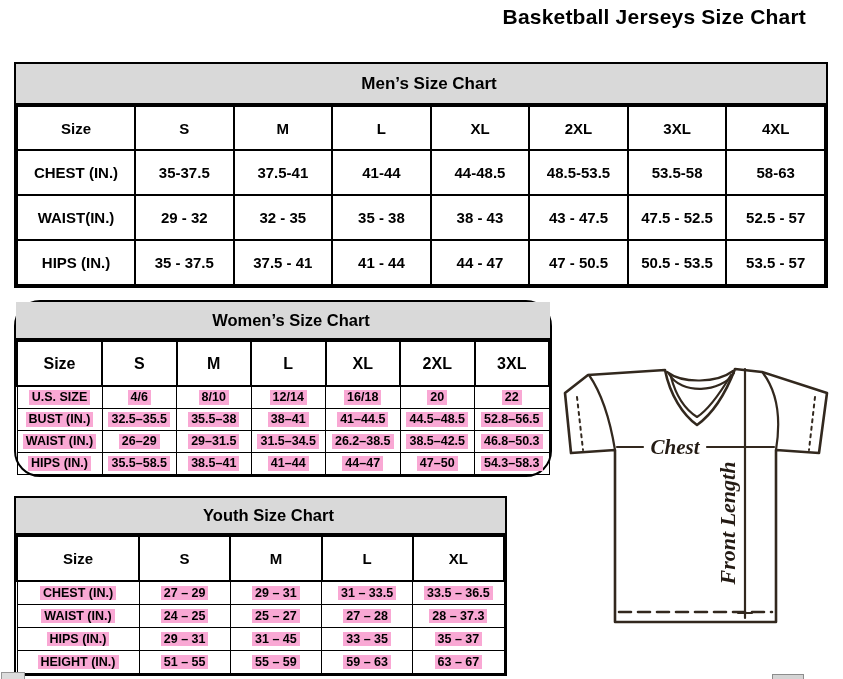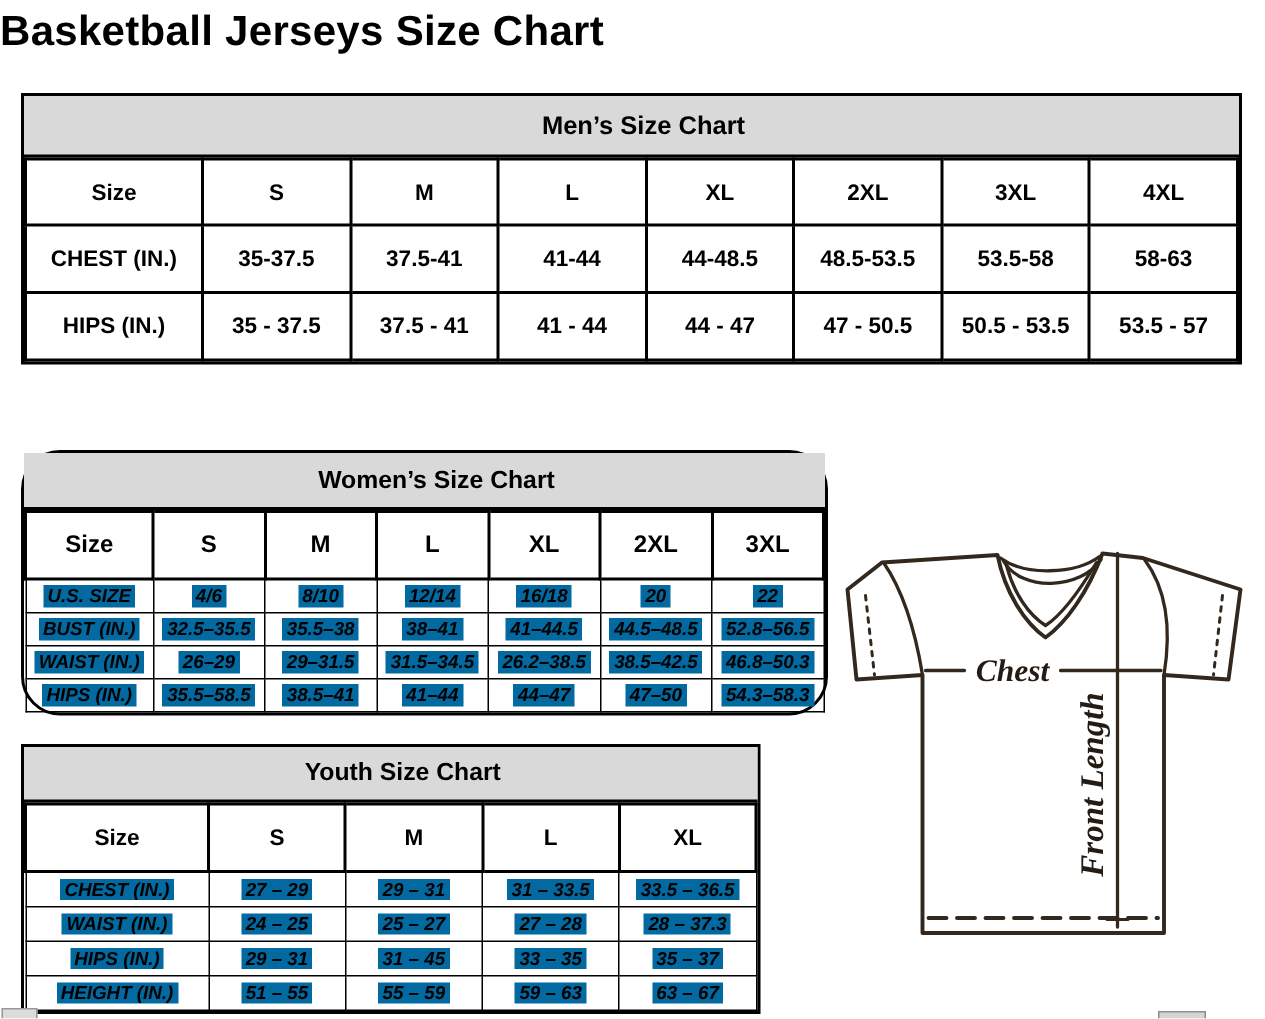--- a/index.html
+++ b/index.html
@@ -1,19 +1,19 @@
 <!DOCTYPE html>
 <html><head>
 <meta charset="utf-8">
 <style>
   html,body{margin:0;padding:0;background:#fff;}
   #canvas{position:relative;width:843px;height:679px;background:#fff;overflow:hidden;
           font-family:"Liberation Sans",sans-serif;color:#000;}
-  .title{position:absolute;left:0;top:5px;width:806px;text-align:left;
-         font-size:28px;font-weight:bold;letter-spacing:.2px;}
+  .title{position:absolute;left:0;top:5px;width:806px;text-align:right;
+         font-size:21px;font-weight:bold;letter-spacing:.2px;}
   .tblwrap{position:absolute;border:2px solid #000;background:#fff;}
   .band{background:#d9d9d9;border-bottom:2px solid #000;text-align:center;
         font-weight:bold;display:flex;align-items:center;justify-content:center;padding-left:16px;}
   table{border-collapse:collapse;table-layout:fixed;width:100%;}
   td{border:2px solid #000;text-align:center;vertical-align:middle;
      font-weight:bold;padding:0;overflow:hidden;white-space:nowrap;}
   
   #mens{left:14px;top:62px;width:810px;}
   #mens .band{height:39px;font-size:17px;}
   #mens td{font-size:15px;}
@@ -22,21 +22,21 @@
   
   #womens{left:14px;top:300px;width:534px;border-radius:26px;}
   #womens .band{height:36px;font-size:16.5px;}
   #womens tr.hdr td{height:43px;font-size:16px;}
   #womens tr.data td{height:21px;font-size:12.5px;border-width:1.5px;}
   
   #youth{left:14px;top:496px;width:489px;}
   #youth .band{height:35px;font-size:16.5px;}
   #youth tr.hdr td{height:43px;font-size:15px;}
   #youth tr.data td{height:22px;font-size:12.5px;border-width:1.5px;}
-  .hl{background:#0369a1;padding:0 3px;display:inline-block;line-height:1.15;font-style:italic;}
+  .hl{background:#f9a8d4;padding:0 3px;display:inline-block;line-height:1.15;}
   
   #jersey{position:absolute;left:555px;top:353px;width:283px;height:292px;}
   #jersey svg{display:block;width:100%;height:100%;}
   .jtext{font-family:"Liberation Serif",serif;font-style:italic;font-weight:bold;fill:#241b14;}
   
   .handle{position:absolute;background:#dcdcdc;border:1px solid #979797;}
   #handle-left{left:1px;top:672px;width:22px;height:7px;}
   #handle-right{left:772px;top:674px;width:30px;height:5px;background:#d4d4d4;border-color:#8d8d8d;border-bottom:none;}
 </style>
 </head>
@@ -74,20 +74,30 @@
         <td>CHEST (IN.)</td>
         <td>35-37.5</td>
         <td>37.5-41</td>
         <td>41-44</td>
         <td>44-48.5</td>
         <td>48.5-53.5</td>
         <td>53.5-58</td>
         <td>58-63</td>
       </tr>
       <tr class="data">
+        <td>WAIST(IN.)</td>
+        <td>29 - 32</td>
+        <td>32 - 35</td>
+        <td>35 - 38</td>
+        <td>38 - 43</td>
+        <td>43 - 47.5</td>
+        <td>47.5 - 52.5</td>
+        <td>52.5 - 57</td>
+      </tr>
+      <tr class="data">
         <td>HIPS (IN.)</td>
         <td>35 - 37.5</td>
         <td>37.5 - 41</td>
         <td>41 - 44</td>
         <td>44 - 47</td>
         <td>47 - 50.5</td>
         <td>50.5 - 53.5</td>
         <td>53.5 - 57</td>
       </tr>
     </tbody>

